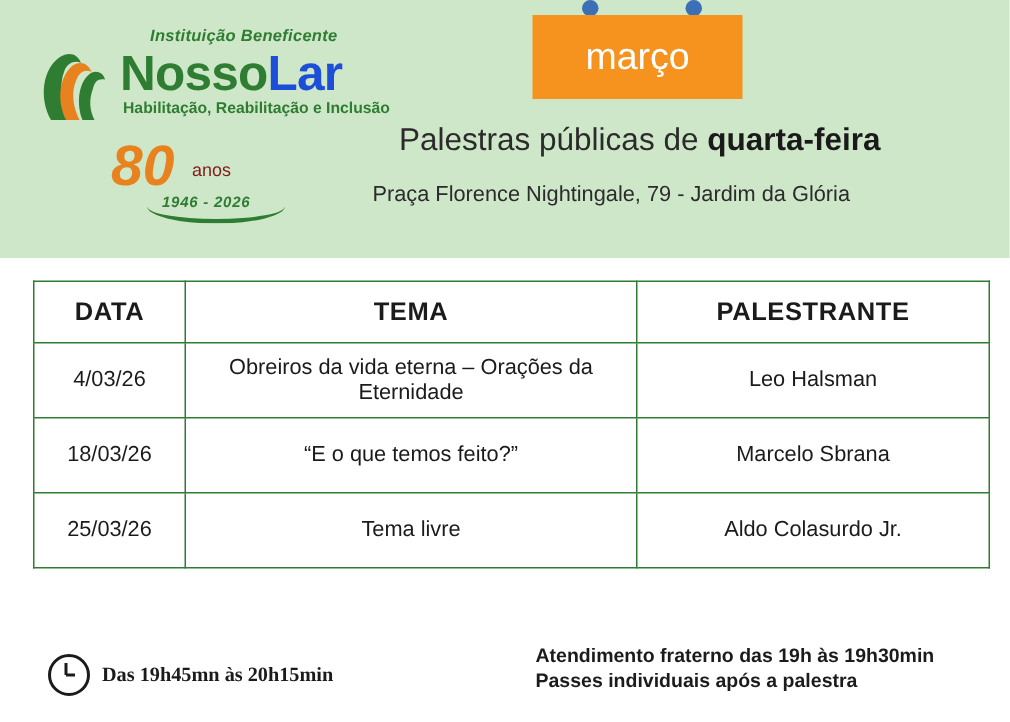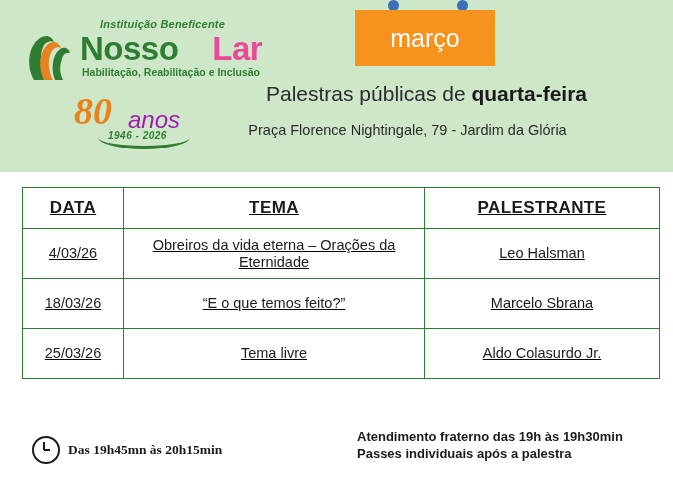--- a/index.html
+++ b/index.html
@@ -46,21 +46,21 @@
   .logo-wordmark {
     position: absolute;
     left: 58px;
     top: 14px;
     font-size: 33px;
     font-weight: bold;
     letter-spacing: -0.5px;
     white-space: nowrap;
   }
   .logo-wordmark .nosso { color: #2f7d32; }
-  .logo-wordmark .lar { color: #ec4899; margin-left: 34px; }
+  .logo-wordmark .lar { color: #1d4ed8; }
   .logo-sub {
     position: absolute;
     left: 60px;
     top: 50px;
     font-size: 10.5px;
     font-weight: bold;
     color: #2f7d32;
     white-space: nowrap;
   }
   .logo-mark {
@@ -79,29 +79,27 @@
   }
   .anniv-80 {
     position: absolute;
     left: 0px;
     top: 0px;
     font-size: 38px;
     font-weight: bold;
     font-style: italic;
     color: #e8821f;
     line-height: 38px;
-    font-family: Liberation Serif, serif;
   }
   .anniv-anos {
     position: absolute;
     left: 54px;
     top: 14px;
-    font-size: 24px;
-    font-style: italic;
-    color: #a21caf;
+    font-size: 12px;
+    color: #7f1d1d;
   }
   .anniv-years {
     position: absolute;
     left: 34px;
     top: 38px;
     font-size: 10px;
     font-weight: bold;
     font-style: italic;
     color: #2f7d32;
     letter-spacing: .5px;
@@ -184,21 +182,20 @@
   }
 
   
   .schedule-table {
     position: absolute;
     left: 22px;
     top: 187px;
     width: 628px;
     border-collapse: collapse;
     table-layout: fixed;
-    text-decoration: underline;
   }
   .schedule-table th,
   .schedule-table td {
     border: 1px solid #2f7d32;
     text-align: center;
     color: #1b1b1b;
   }
   .schedule-table th {
     height: 38px;
     font-size: 17px;

